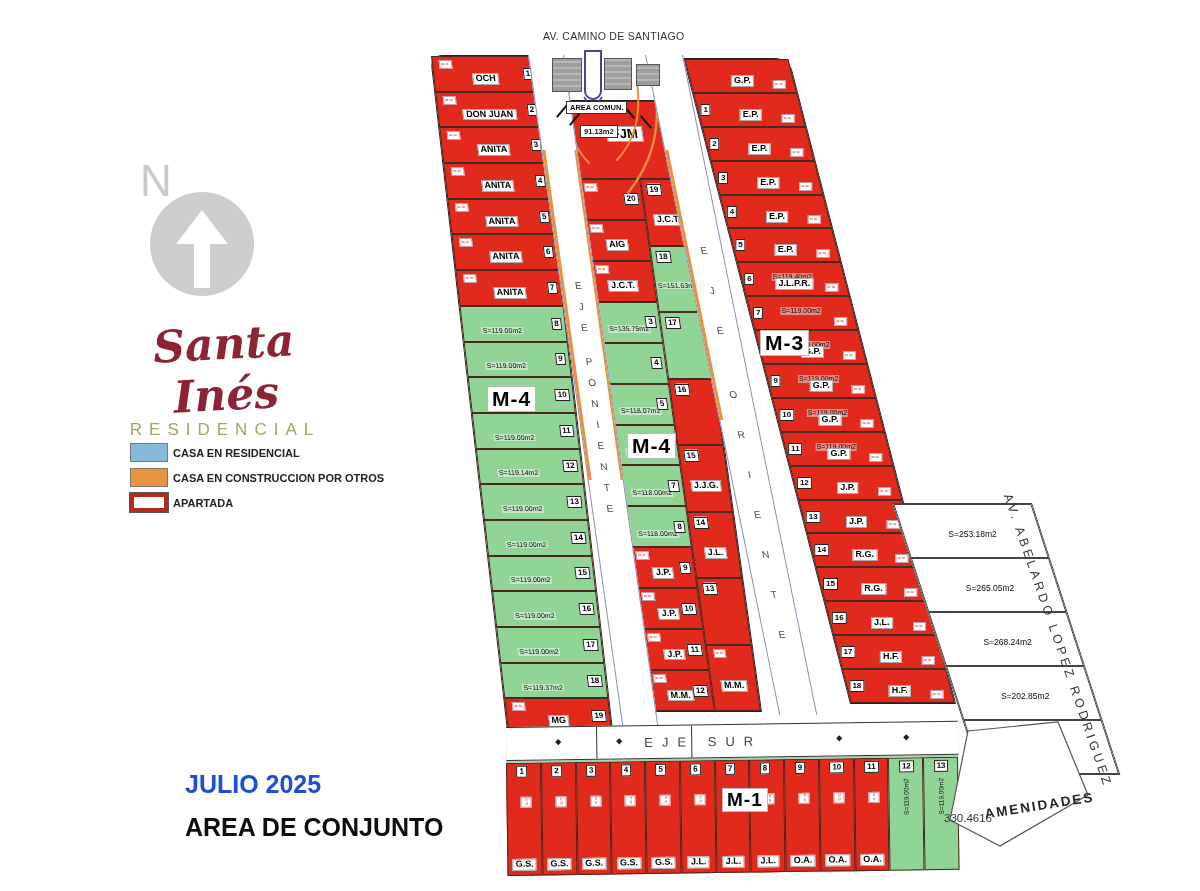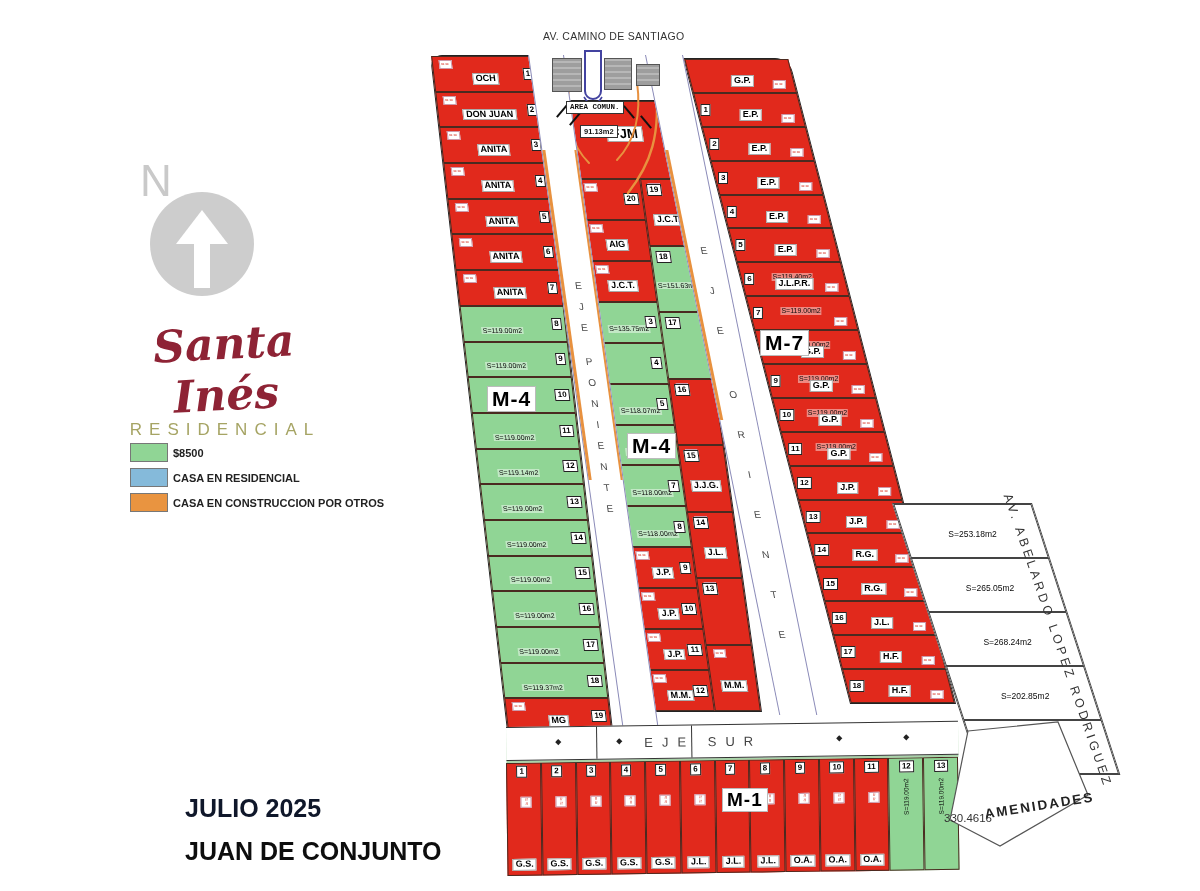--- a/index.html
+++ b/index.html
@@ -20,21 +20,21 @@
   #logo { left:100px; top:318px; width:250px; text-align:center; }
   #logo-script { font-family:"DejaVu Serif", serif; font-style:italic; font-weight:bold;
     font-size:44px; color:#8e2335; transform:rotate(-3deg); }
   #logo-sub { font-size:17px; letter-spacing:7px; color:#a6a464; margin-top:0; }
   #legend { left:130px; top:443px; }
   .lg-row { display:flex; align-items:center; margin-bottom:6px; }
   .lg-sw { width:38px; height:19px; margin-right:5px; border:1px solid #777; }
   .lg-sw.outline { background:#fff; border:4px solid #b5291a; outline:1px solid #555; }
   .lg-lb { font-size:11px; font-weight:bold; color:#222; }
   #footer { left:185px; top:770px; }
-  #footer-date { font-size:25px; font-weight:bold; color:#0f172a;margin-top:24px; }
+  #footer-date { font-size:25px; font-weight:bold; color:#1d4ed8; }
   #footer-title { font-size:25px; font-weight:bold; color:#0d0d0d; margin-top:14px; }
 
   
   .strip { position:absolute; display:flex; flex-direction:column;
     transform-origin:top left; border:1px solid #222; }
   #strip-m1 { left:430px; top:55px; width:106px; height:680px; transform:skewX(6.5deg);
     border-top-left-radius:12px; }
   #street-w { left:528px; top:55px; width:36px; height:684px; transform:skewX(8deg); }
   #strip-m4 { left:564px; top:100px; width:112px; height:612px; transform:skewX(8deg); }
   #street-e { left:645px; top:55px; width:38px; height:660px; transform:skewX(11.5deg); }
@@ -135,35 +135,35 @@
   <div class="abs" id="north-circle">
     <div class="abs" id="north-tri" style="left:26px;top:18px;"></div>
     <div class="abs" id="north-stem" style="left:44px;top:48px;"></div>
   </div>
   <div class="abs" id="logo">
     <div id="logo-script">Santa Inés</div>
     <div id="logo-sub">RESIDENCIAL</div>
   </div>
   <div class="abs" id="legend">
       <div class="lg-row">
-        <div class="lg-sw" style="background: rgb(144, 213, 149);"></div>
-        <span class="lg-lb">$8500</span>
-      </div>
-      <div class="lg-row">
         <div class="lg-sw" style="background: rgb(133, 186, 218);"></div>
         <span class="lg-lb">CASA EN RESIDENCIAL</span>
       </div>
       <div class="lg-row">
         <div class="lg-sw" style="background: rgb(233, 148, 64);"></div>
         <span class="lg-lb">CASA EN CONSTRUCCION POR OTROS</span>
       </div>
+      <div class="lg-row">
+        <div class="lg-sw outline" style="border-color: rgb(181, 41, 26);"></div>
+        <span class="lg-lb">APARTADA</span>
+      </div>
     </div>
   <div class="abs" id="footer">
     <div id="footer-date">JULIO 2025</div>
-    <div id="footer-title">JUAN DE CONJUNTO</div>
+    <div id="footer-title">AREA DE CONJUNTO</div>
   </div>
 
   <div class="abs z20" id="av-top">AV. CAMINO DE SANTIAGO</div>
 
   <div class="strip z5" id="strip-m1">
       <div class="lot sold" style="background: rgb(225, 41, 28);">
         <span class="squig">≈≈</span>
         <div class="lbl owner"><span>OCH</span></div>
         <span class="num">1</span>
       </div>
@@ -572,26 +572,26 @@
   <div class="gate z20" style="left:552px;top:58px;width:30px;height:34px;"></div>
   <div class="z20" id="gate-pillar"></div>
   <div class="gate z20" style="left:604px;top:58px;width:28px;height:32px;"></div>
   <div class="gate z20" style="left:636px;top:64px;width:24px;height:22px;"></div>
   <div class="tick z20" style="left:561px;top:103px;transform:rotate(40deg);"></div>
   <div class="tick z20" style="left:574px;top:111px;transform:rotate(40deg);"></div>
   <div class="tick z20" style="left:628px;top:104px;transform:rotate(-40deg);"></div>
   <div class="tick z20" style="left:645px;top:114px;transform:rotate(-40deg);"></div>
   <div class="ent-diamond z20" style="left:551px;top:146px;"></div>
   <div class="ent-diamond z20" style="left:641px;top:157px;"></div>
-  <div class="area-box z20" style="left:566px;top:101px;font-family:Liberation Mono, monospace;">AREA COMUN.</div>
+  <div class="area-box z20" style="left:566px;top:101px;">AREA COMUN.</div>
   <div class="area-box z20" style="left:580px;top:125px;">91.13m2</div>
 
   <div class="blk" style="left:487px;top:386px;">M-4</div>
   <div class="blk" style="left:627px;top:433px;">M-4</div>
-  <div class="blk" style="left:760px;top:330px;">M-7</div>
+  <div class="blk" style="left:760px;top:330px;">M-3</div>
   <div class="blk" style="left:722px;top:788px;font-size:19px;">M-1</div>
 
   <div class="abs z20" id="av-right">AV.  ABELARDO  LOPEZ  RODRIGUEZ</div>
   <div class="abs z20" id="amen-label">AMENIDADES</div>
   <div class="abs z20" id="amen-ref">330.4616</div>
 
   <svg class="overlay" width="1200" height="891">
     <path d="M 968 731 L 1058 722 L 1088 795 L 1000 846 L 950 820 Z" fill="#ffffff" stroke="#555" stroke-width="1.2"></path>
     <path d="M 552 80 C 544 140 550 170 570 196" stroke="#e8913f" stroke-width="2.4" fill="none" stroke-linecap="round"></path>
     <path d="M 570 82 C 564 122 572 146 589 163" stroke="#e8913f" stroke-width="2" fill="none" stroke-linecap="round"></path>

